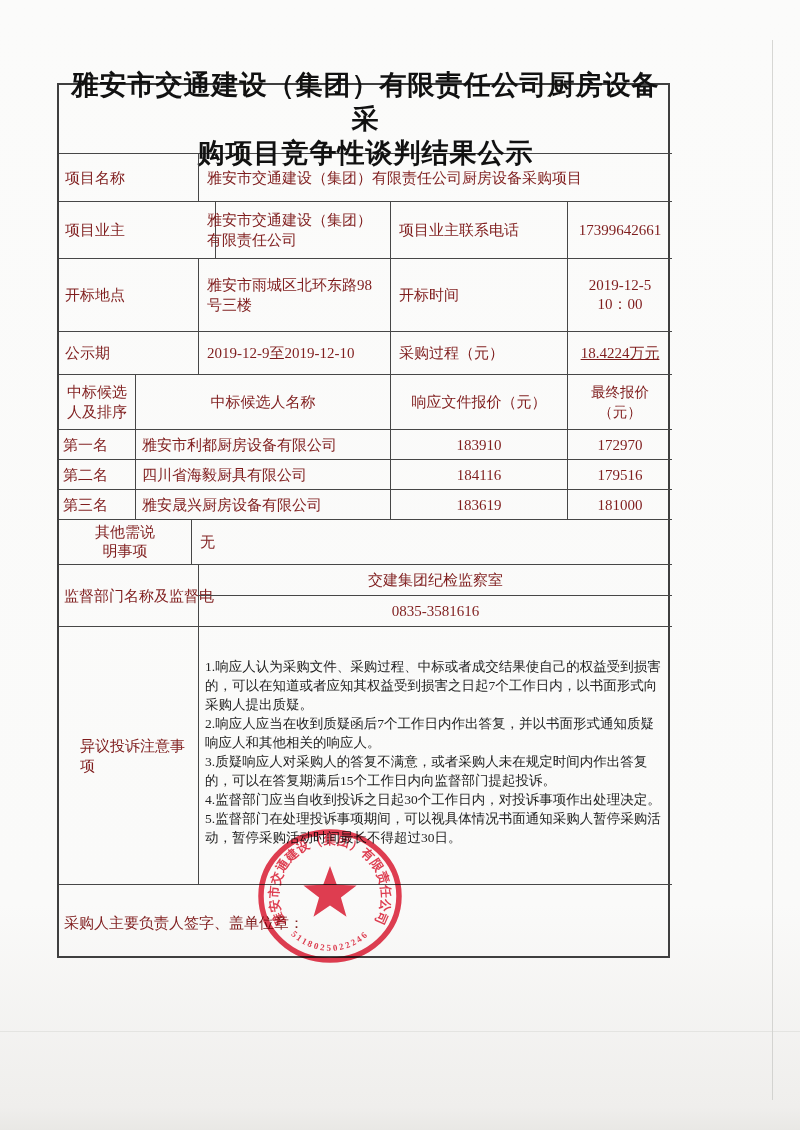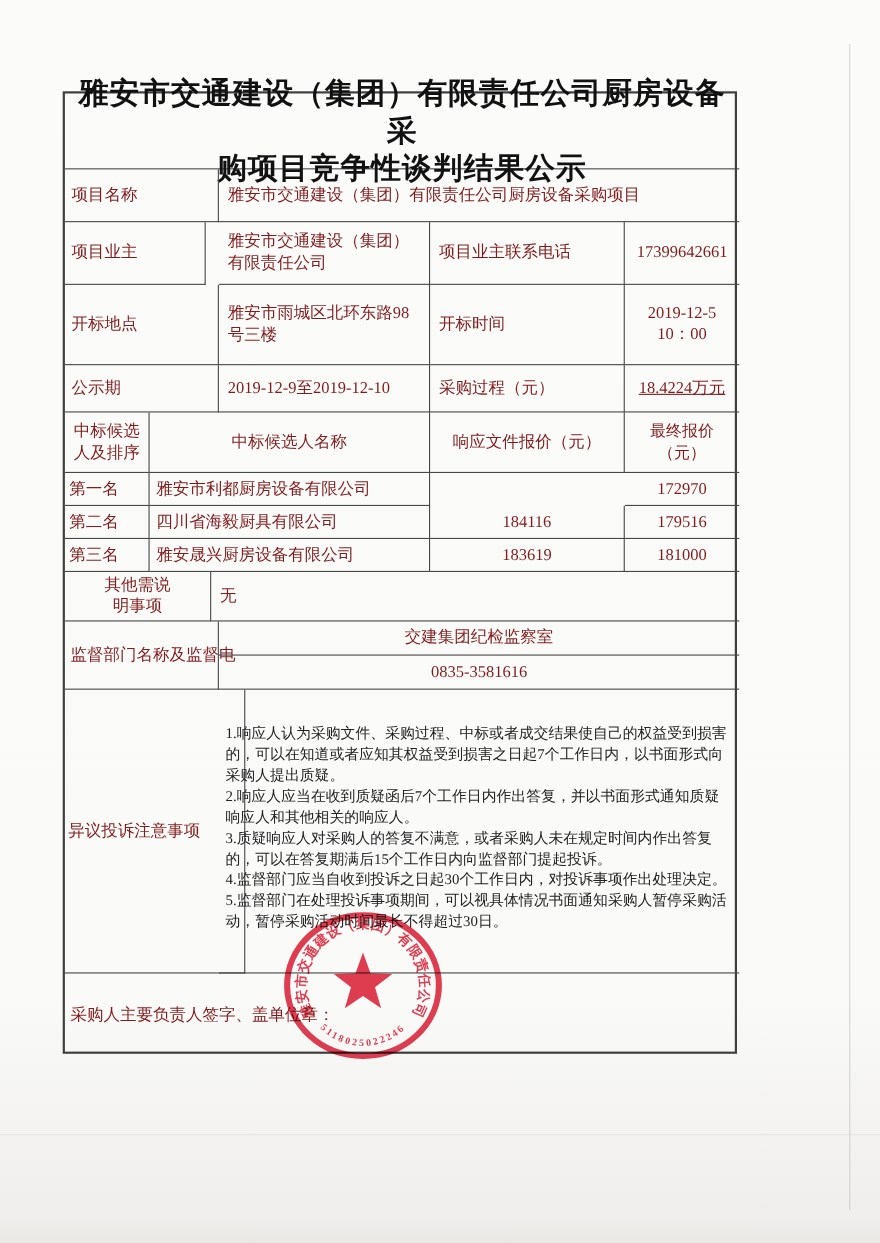--- a/index.html
+++ b/index.html
@@ -63,21 +63,21 @@
   <div class="doc-table">
 
     <div class="cell title-cell no-r" style="left:0;top:0;width:613px;height:69px;">
       <div>雅安市交通建设（集团）有限责任公司厨房设备采</div>
       <div>购项目竞争性谈判结果公示</div>
     </div>
 
     <div class="cell pl6" style="left:0;top:69px;width:140px;height:48px;">项目名称</div>
     <div class="cell no-r pl8" style="left:140px;top:69px;width:473px;height:48px;">雅安市交通建设（集团）有限责任公司厨房设备采购项目</div>
 
-    <div class="cell pl6" style="left:0;top:117px;width:128px;height:57px;">项目业主</div>
+    <div class="cell pl6" style="left:0;top:117px;width:157px;height:57px;">项目业主</div>
     <div class="cell pl8" style="left:140px;top:117px;width:192px;height:57px;">雅安市交通建设（集团）有限责任公司</div>
     <div class="cell pl8" style="left:332px;top:117px;width:177px;height:57px;">项目业主联系电话</div>
     <div class="cell no-r tcenter" style="left:509px;top:117px;width:104px;height:57px;">17399642661</div>
 
     <div class="cell pl6" style="left:0;top:174px;width:140px;height:73px;">开标地点</div>
     <div class="cell pl8" style="left:140px;top:174px;width:192px;height:73px;">雅安市雨城区北环东路98号三楼</div>
     <div class="cell pl8" style="left:332px;top:174px;width:177px;height:73px;">开标时间</div>
     <div class="cell no-r tcenter twoline" style="left:509px;top:174px;width:104px;height:73px;text-align:center;">
       <div>2019-12-5</div>
       <div>10：00</div>
@@ -88,20 +88,21 @@
     <div class="cell pl8" style="left:332px;top:247px;width:177px;height:43px;">采购过程（元）</div>
     <div class="cell no-r tcenter" style="left:509px;top:247px;width:104px;height:43px;text-decoration:underline;">18.4224万元</div>
 
     <div class="cell tcenter" style="left:0;top:290px;width:77px;height:55px;padding:2px 5px;">中标候选人及排序</div>
     <div class="cell tcenter" style="left:77px;top:290px;width:255px;height:55px;">中标候选人名称</div>
     <div class="cell tcenter" style="left:332px;top:290px;width:177px;height:55px;">响应文件报价（元）</div>
     <div class="cell no-r tcenter" style="left:509px;top:290px;width:104px;height:55px;font-size:14.5px;">最终报价（元）</div>
 
     <div class="cell" style="left:0;top:345px;width:77px;height:30px;">第一名</div>
     <div class="cell pl6" style="left:77px;top:345px;width:255px;height:30px;">雅安市利都厨房设备有限公司</div>
+    <div class="cell tcenter" style="left:332px;top:345px;width:177px;height:30px;">183910</div>
     <div class="cell no-r tcenter" style="left:509px;top:345px;width:104px;height:30px;">172970</div>
 
     <div class="cell" style="left:0;top:375px;width:77px;height:30px;">第二名</div>
     <div class="cell pl6" style="left:77px;top:375px;width:255px;height:30px;">四川省海毅厨具有限公司</div>
     <div class="cell tcenter" style="left:332px;top:375px;width:177px;height:30px;">184116</div>
     <div class="cell no-r tcenter" style="left:509px;top:375px;width:104px;height:30px;">179516</div>
 
     <div class="cell" style="left:0;top:405px;width:77px;height:30px;">第三名</div>
     <div class="cell pl6" style="left:77px;top:405px;width:255px;height:30px;">雅安晟兴厨房设备有限公司</div>
     <div class="cell tcenter" style="left:332px;top:405px;width:177px;height:30px;">183619</div>
@@ -110,21 +111,21 @@
     <div class="cell tcenter twoline" style="left:0;top:435px;width:133px;height:45px;">
       <div>其他需说</div>
       <div>明事项</div>
     </div>
     <div class="cell no-r pl8" style="left:133px;top:435px;width:480px;height:45px;">无</div>
 
     <div class="cell nowrap" style="left:0;top:480px;width:140px;height:62px;padding-left:5px;">监督部门名称及监督电</div>
     <div class="cell no-r tcenter" style="left:140px;top:480px;width:473px;height:31px;">交建集团纪检监察室</div>
     <div class="cell no-r tcenter" style="left:140px;top:511px;width:473px;height:31px;">0835-3581616</div>
 
-    <div class="cell" style="left:0;top:542px;width:164px;height:258px;padding-left:3px;">异议投诉注意事项</div>
+    <div class="cell" style="left:0;top:542px;width:140px;height:258px;padding-left:21px;">异议投诉注意事项</div>
     <div class="cell no-r objection-body" style="left:140px;top:542px;width:473px;height:258px;">
       <div>1.响应人认为采购文件、采购过程、中标或者成交结果使自己的权益受到损害的，可以在知道或者应知其权益受到损害之日起7个工作日内，以书面形式向采购人提出质疑。</div>
       <div>2.响应人应当在收到质疑函后7个工作日内作出答复，并以书面形式通知质疑响应人和其他相关的响应人。</div>
       <div>3.质疑响应人对采购人的答复不满意，或者采购人未在规定时间内作出答复的，可以在答复期满后15个工作日内向监督部门提起投诉。</div>
       <div>4.监督部门应当自收到投诉之日起30个工作日内，对投诉事项作出处理决定。</div>
       <div>5.监督部门在处理投诉事项期间，可以视具体情况书面通知采购人暂停采购活动，暂停采购活动时间最长不得超过30日。</div>
     </div>
 
     <div class="cell no-r no-b" style="left:0;top:800px;width:613px;height:75px;padding-left:5px;">采购人主要负责人签字、盖单位章：</div>
   </div>

